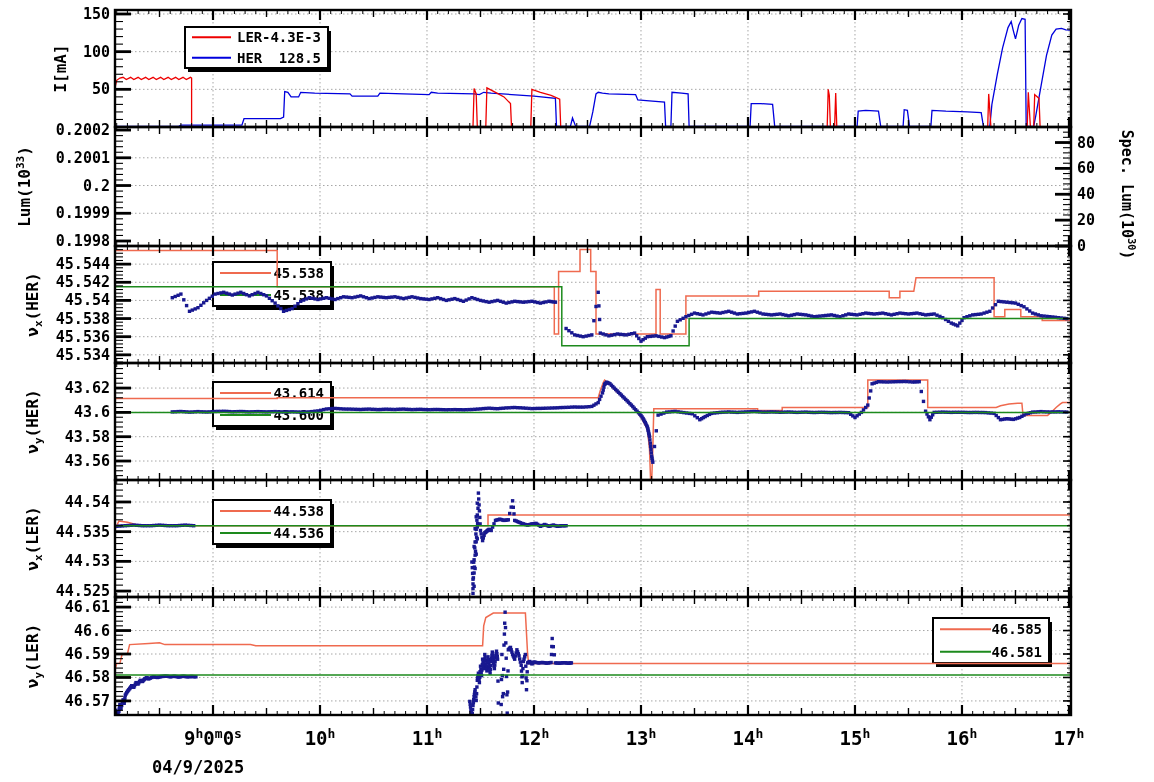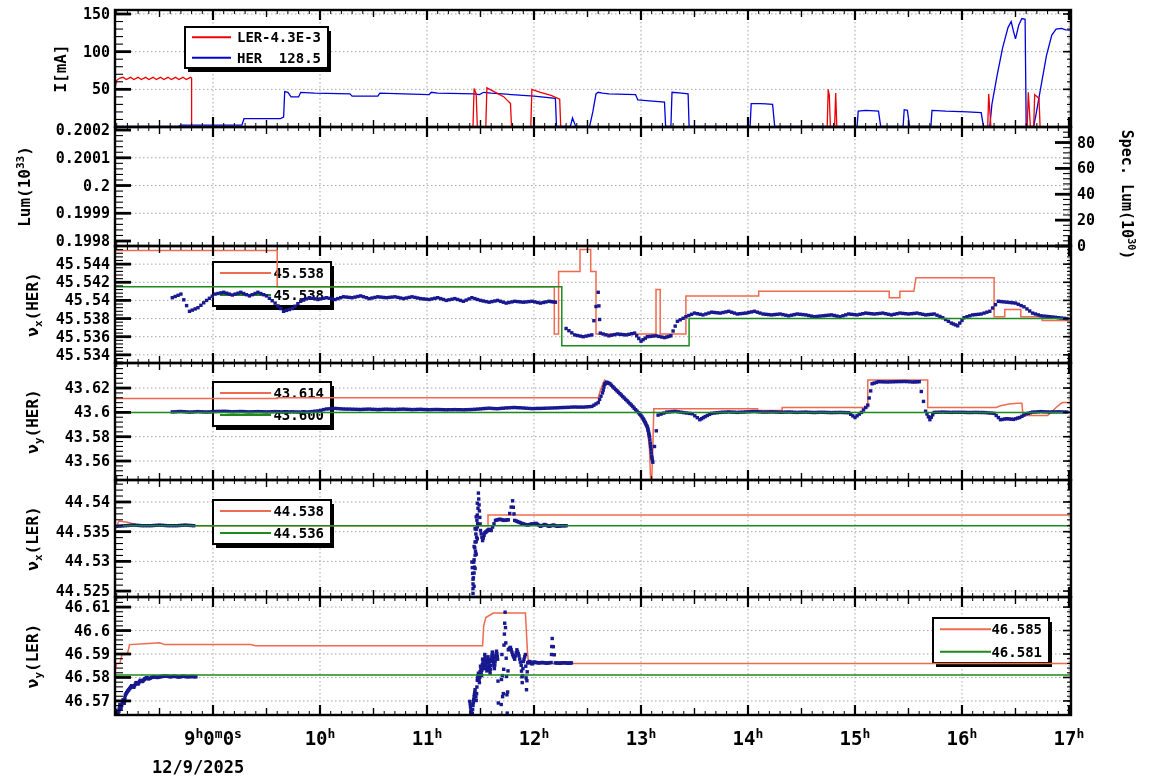--- a/index.html
+++ b/index.html
@@ -5,21 +5,21 @@
   html,body{margin:0;padding:0;background:#ffffff;}
   #fig{position:relative;width:1154px;height:782px;background:#ffffff;
        font-family:"DejaVu Sans Mono",monospace;overflow:hidden;}
   #date-label{position:absolute;left:152px;top:757px;font-size:17px;font-weight:bold;color:#000;}
   svg text{fill:#000;}
 </style>
 </head>
 <body>
 
 <div id="fig">
-  <div id="date-label">12/9/2025</div>
+  <div id="date-label">04/9/2025</div>
 <svg width="1154" height="782" font-family="&quot;DejaVu Sans Mono&quot;,monospace">
       <defs>
         <clipPath id="cp0">
           <rect x="115" y="10" width="956" height="117"></rect>
         </clipPath>
         <clipPath id="cp1">
           <rect x="115" y="127" width="956" height="119"></rect>
         </clipPath>
         <clipPath id="cp2">
           <rect x="115" y="246" width="956" height="117"></rect>

